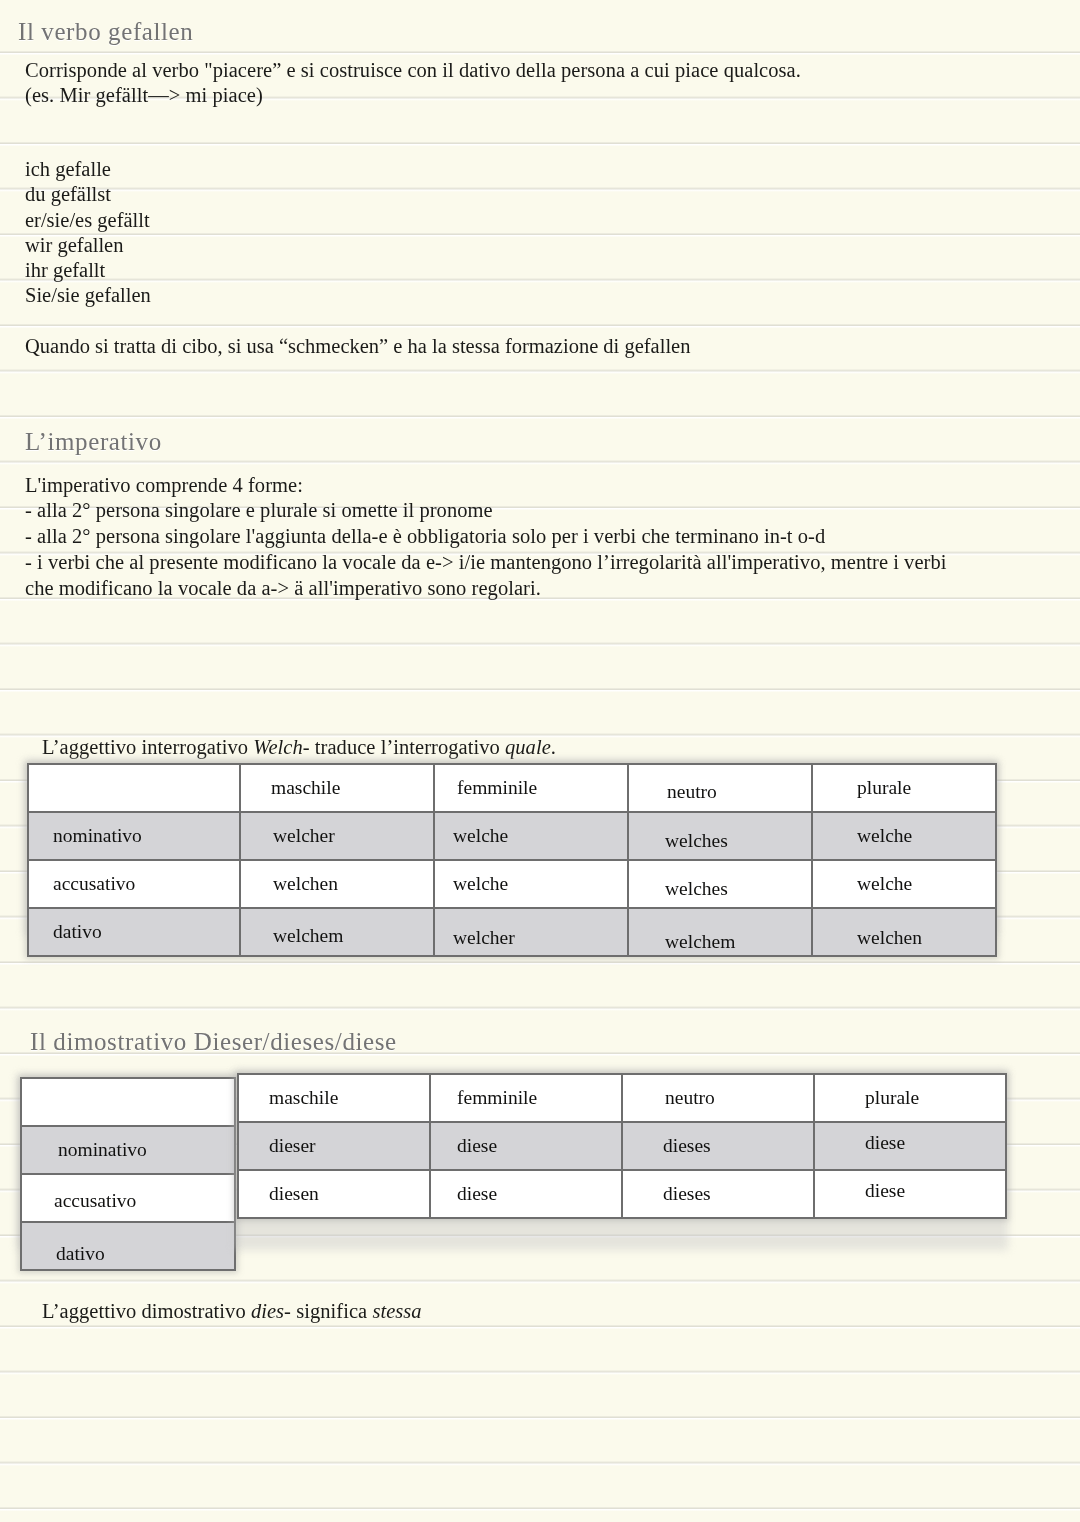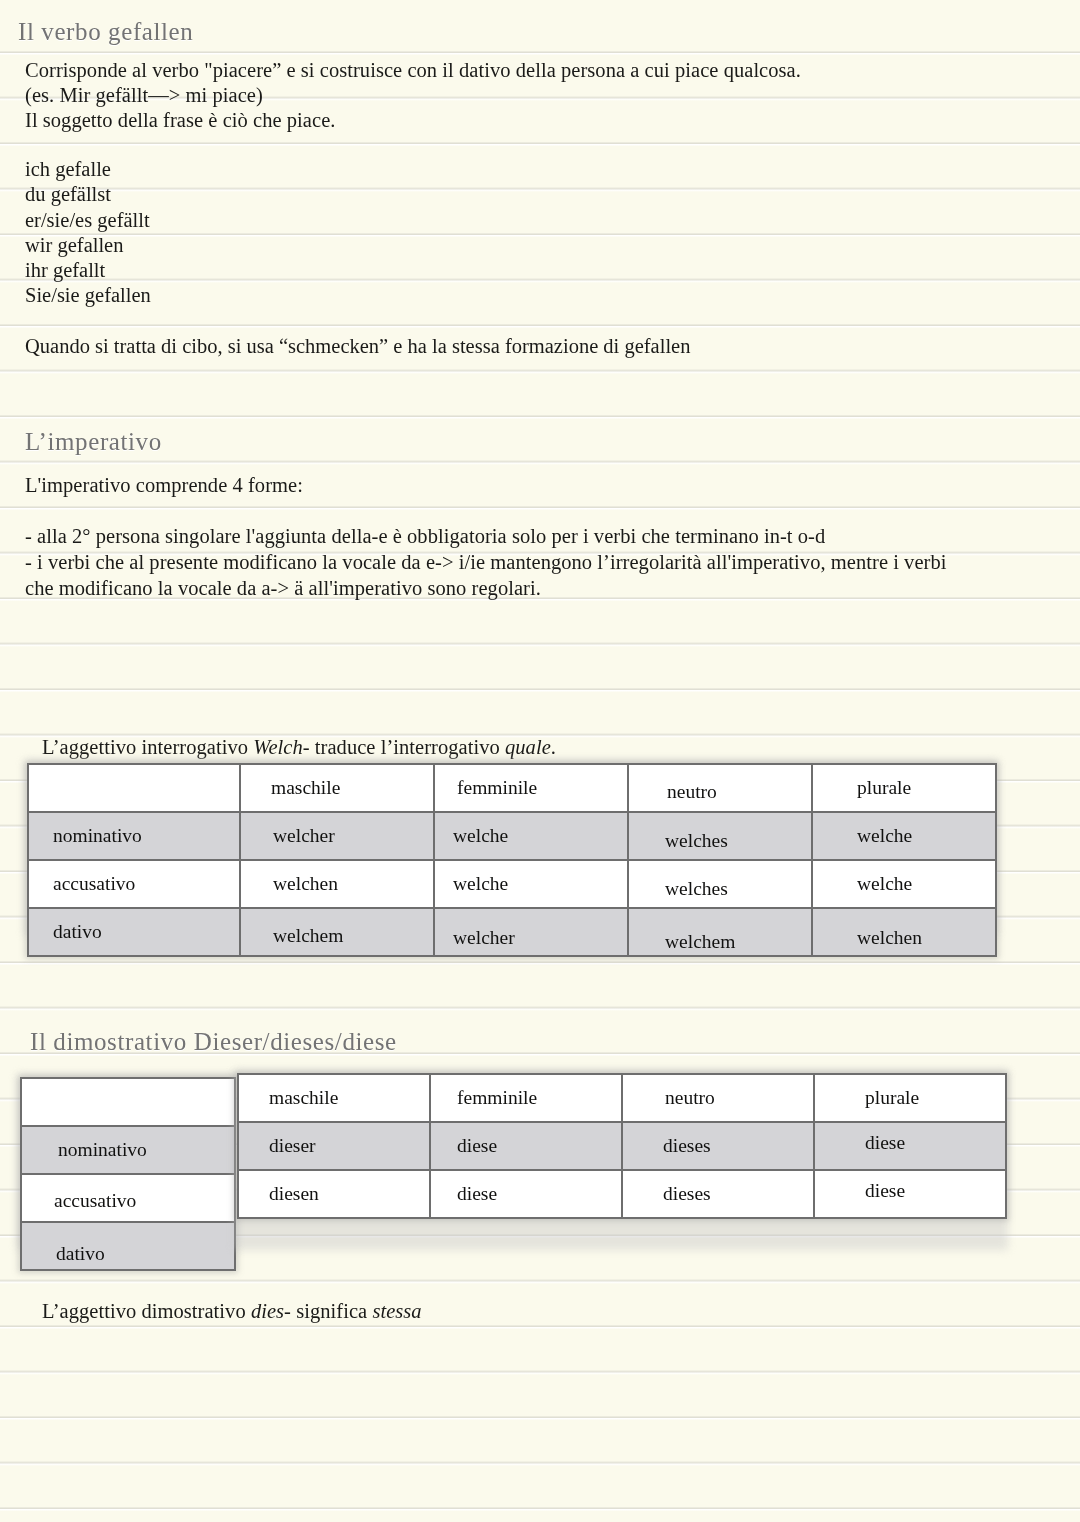--- a/index.html
+++ b/index.html
@@ -132,36 +132,36 @@
 <body>
 
 <div id="paper"></div>
 
 <div id="content">
 
   <div class="heading" style="left:18px; top:18px;">Il verbo gefallen</div>
 
   <div class="para" style="left:25px; top:58px; width:950px;">Corrisponde al verbo "piacere” e si costruisce con il dativo della persona a cui piace qualcosa.</div>
   <div class="para" style="left:25px; top:83px; width:950px;">(es. Mir gefällt—&gt; mi piace)</div>
-  <div class="para" style="left:25px; top:108px; width:950px;">Il soggetto della frase è ciò che piace.</div>
 
   <div class="list" style="left:25px; top:157px;">
     <div>ich gefalle</div>
     <div>du gefällst</div>
     <div>er/sie/es gefällt</div>
     <div>wir gefallen</div>
     <div>ihr gefallt</div>
     <div>Sie/sie gefallen</div>
   </div>
 
   <div class="note" style="left:25px; top:334px;">Quando si tratta di cibo, si usa “schmecken” e ha la stessa formazione di gefallen</div>
 
   <div class="heading" style="left:25px; top:428px;">L’imperativo</div>
 
   <div class="para" style="left:25px; top:473px; width:950px;">L'imperativo comprende 4 forme:</div>
+  <div class="para" style="left:25px; top:498px; width:950px;">- alla 2° persona singolare e plurale si omette il pronome</div>
   <div class="para" style="left:25px; top:524px; width:960px;">- alla 2° persona singolare l'aggiunta della-e è obbligatoria solo per i verbi che terminano in-t o-d</div>
   <div class="para" style="left:25px; top:550px; width:940px;">- i verbi che al presente  modificano la vocale da e-&gt; i/ie mantengono l’irregolarità all'imperativo, mentre i verbi che modificano la vocale da a-&gt; ä all'imperativo sono regolari.</div>
 
 
   <div class="para" style="left:42px; top:715px; width:950px;margin-top:20px;">
     <span>L’aggettivo interrogativo </span><em class="it">Welch-</em><span> traduce l’interrogativo </span><em class="it">quale</em><span>.</span>
   </div>
 
   <div class="tbl-wrap" style="left:27px; top:763px;">
     <div class="tbl-shadow" style="left:-3px; top:-3px; width:974px; height:176px;"></div>

